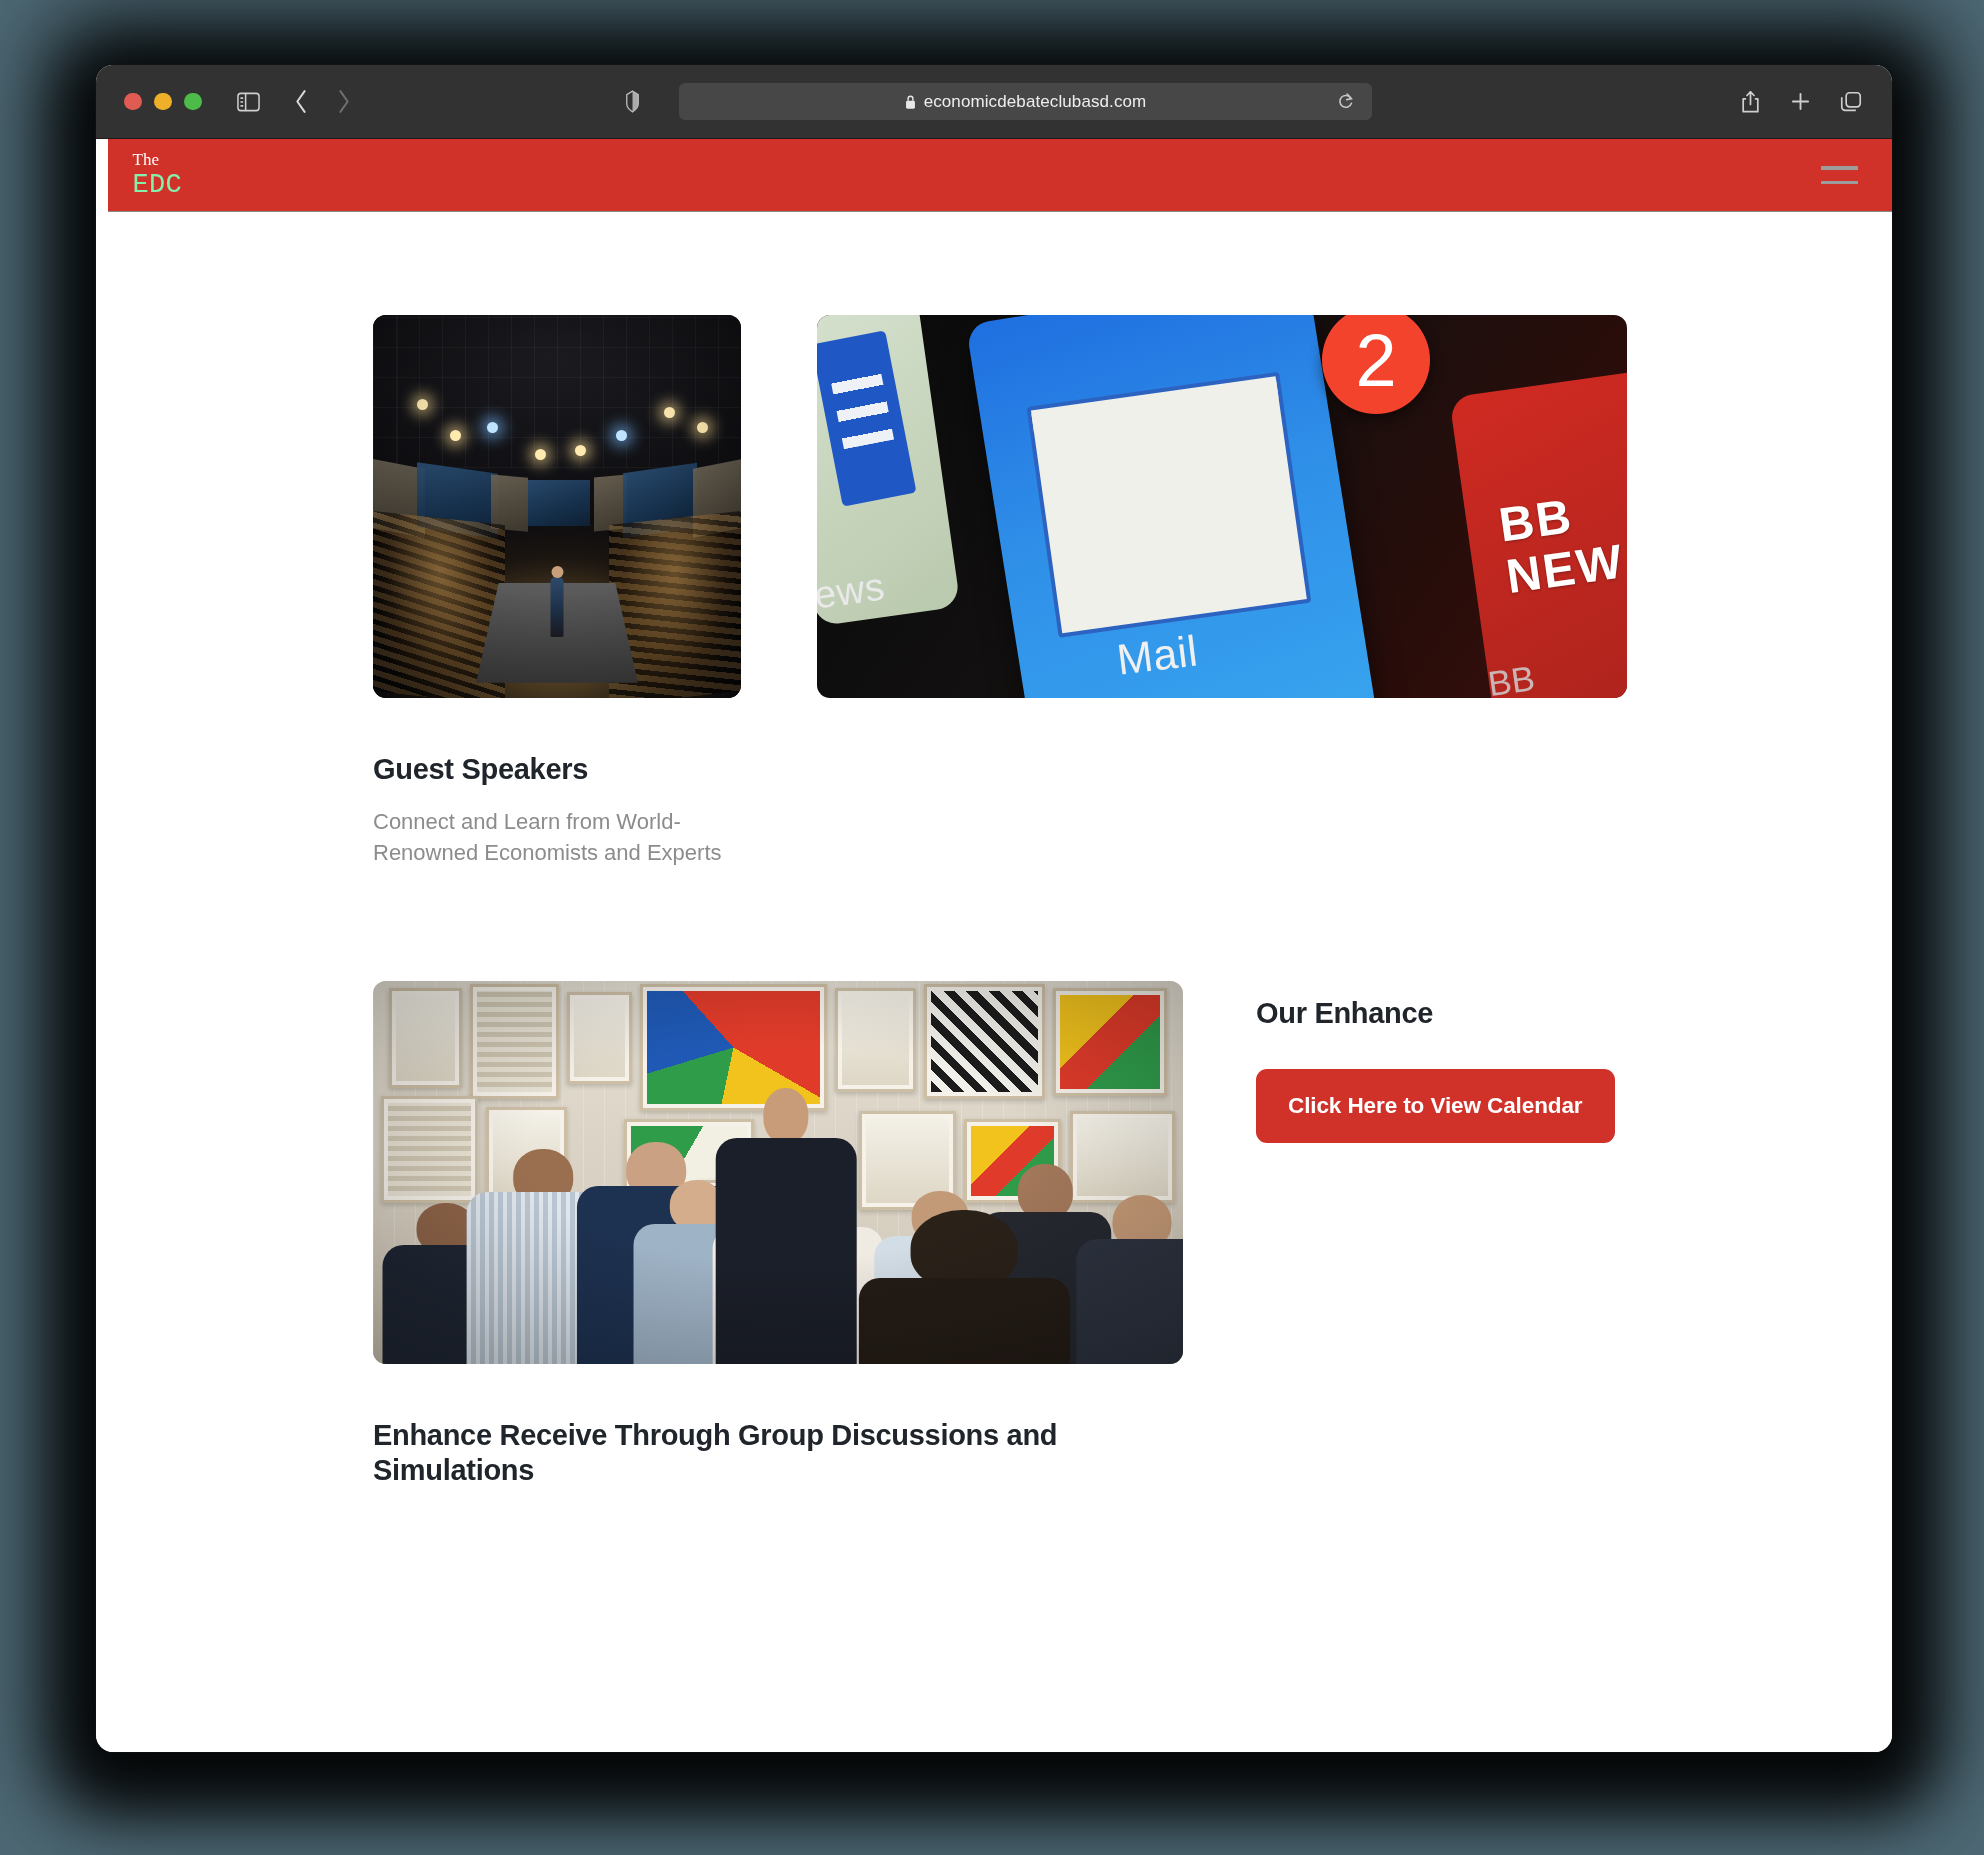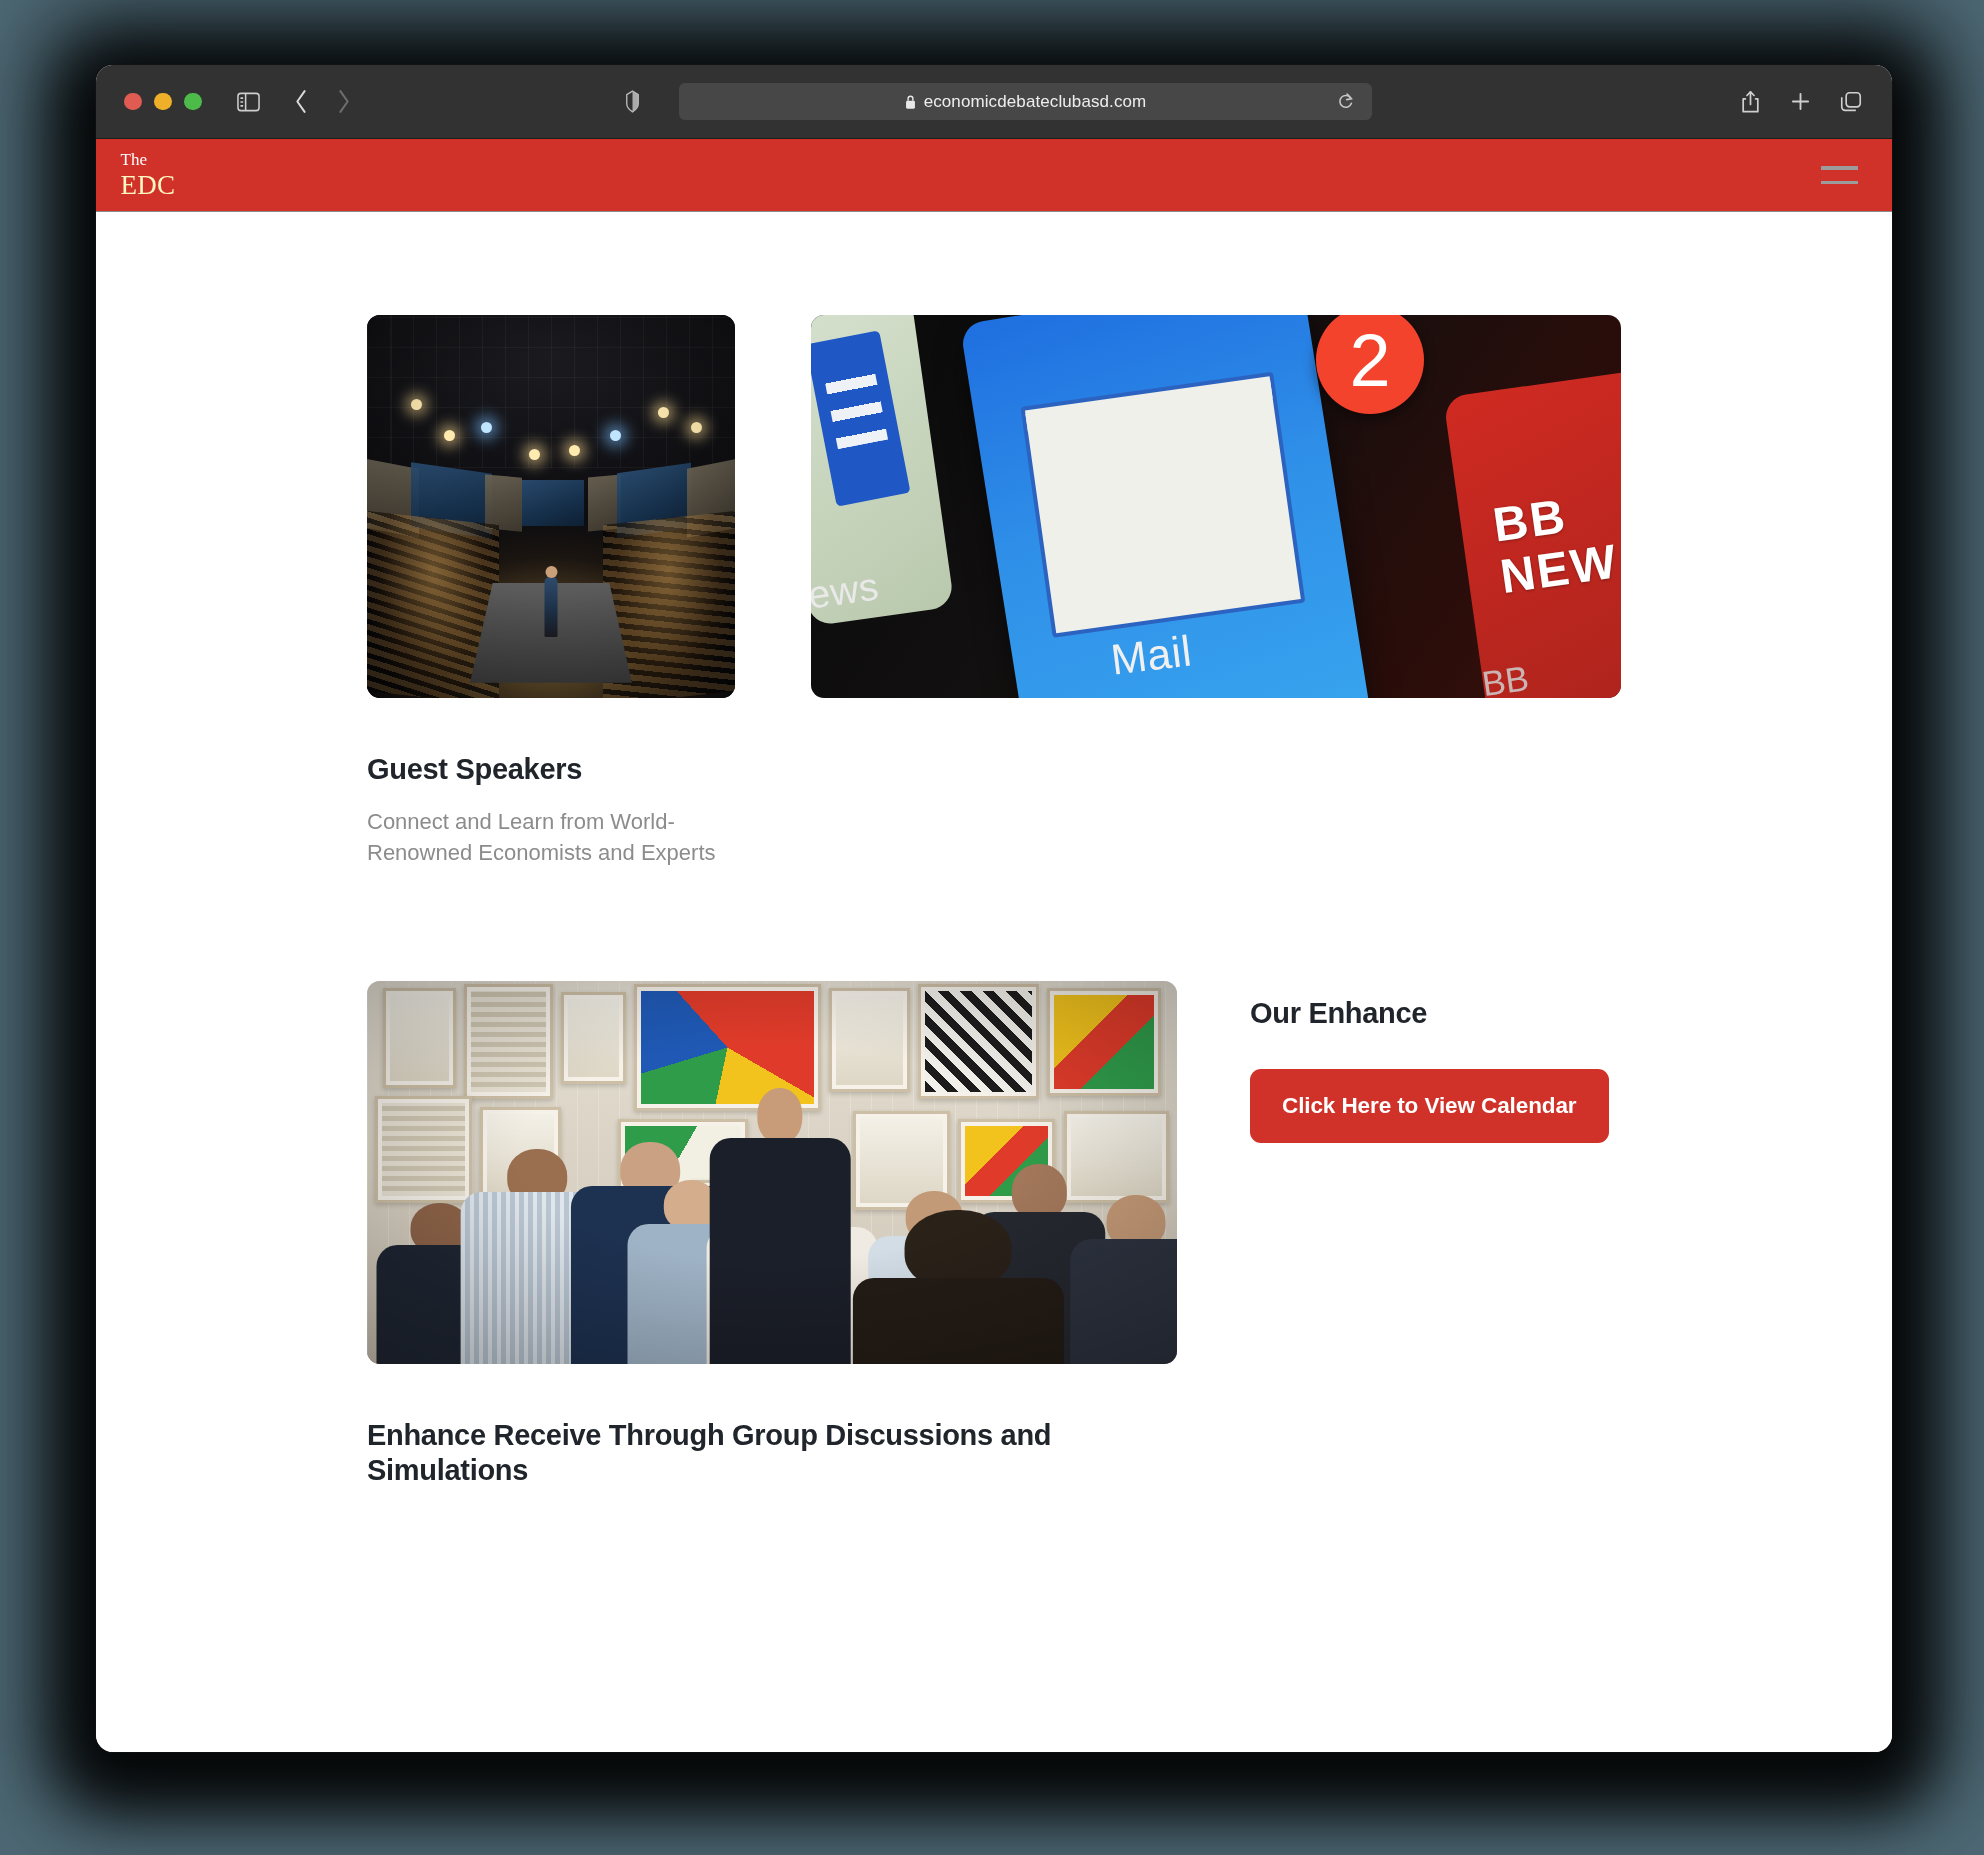--- a/index.html
+++ b/index.html
@@ -123,20 +123,21 @@
     display: flex;
     align-items: center;
     gap: 19px;
   }
 
   
   #page {
     height: calc(100% - 74px);
     background: #ffffff;
     overflow: hidden;
+    padding-left: 12px;
   }
 
   #site-header {
     height: 73px;
     background: #d0322a;
     display: flex;
     align-items: center;
     justify-content: space-between;
     padding: 0 33px 0 22.5px;
     border-bottom: 0.5px solid #8a8a8a;
@@ -150,22 +151,22 @@
     padding-left: 2px;
   }
   #logo-the {
     font-family: "Liberation Serif", serif;
     color: #ffffff;
     font-size: 17px;
     margin-bottom: 3.5px;
     letter-spacing: 0.1px;
   }
   #logo-edc {
-    font-family: Liberation Serif, serif;
-    color: #fef9c3;
+    font-family: Liberation Mono, monospace;
+    color: #86efac;
     font-size: 27px;
     letter-spacing: 0.3px;
     text-align: center;
   }
 
   #hamburger-menu {
     width: 39px;
     height: 31px;
     display: flex;
     flex-direction: column;

